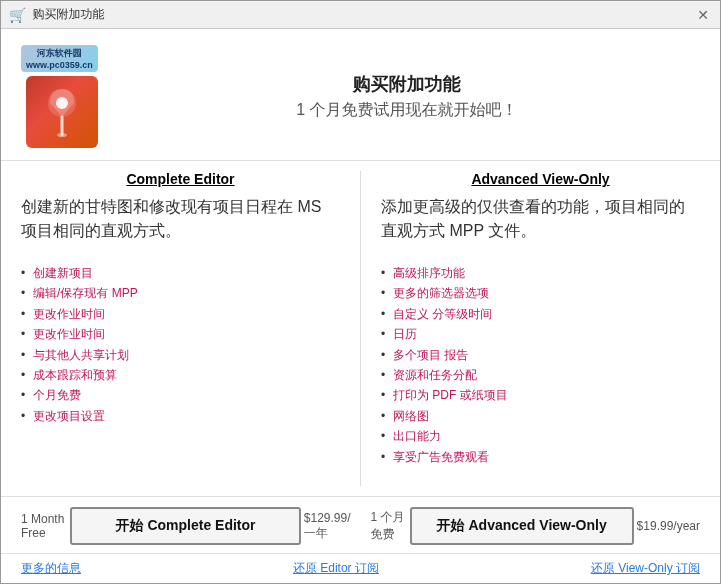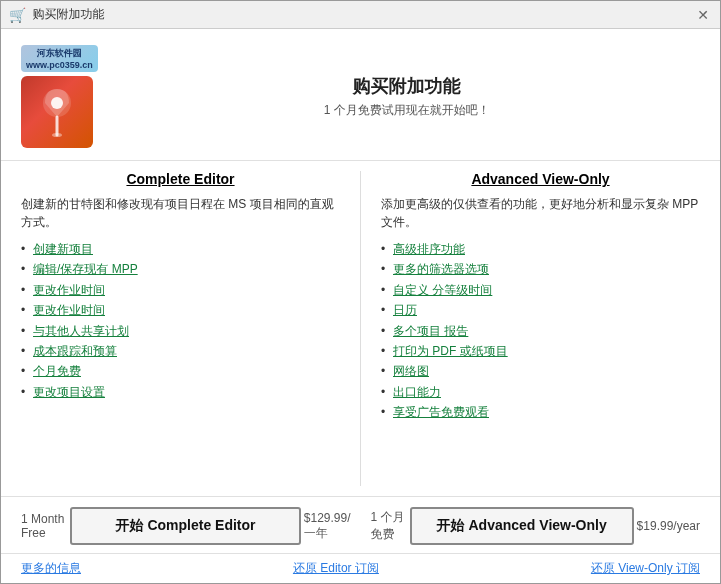--- a/index.html
+++ b/index.html
@@ -52,21 +52,21 @@
       display: flex;
       align-items: center;
       padding: 16px 20px 12px 20px;
       background: #fff;
       border-bottom: 1px solid #e0e0e0;
       gap: 16px;
     }
     .logo-area {
       display: flex;
       flex-direction: column;
-      align-items: flex-start;
+      align-items: flex-end;
       gap: 4px;
     }
     .logo-watermark {
       background: linear-gradient(135deg, #b0c4de 0%, #87ceeb 100%);
       border-radius: 4px;
       padding: 2px 5px;
       display: flex;
       flex-direction: column;
       align-items: center;
     }
@@ -94,21 +94,21 @@
       flex: 1;
       text-align: center;
     }
     .header-main-title {
       font-size: 18px;
       font-weight: bold;
       color: #222;
       margin-bottom: 4px;
     }
     .header-sub-title {
-      font-size: 12px;
+      font-size: 16px;
       color: #555;
     }
     
     .main {
       display: flex;
       flex: 1;
       padding: 10px 20px;
       gap: 20px;
     }
     .column {
@@ -118,37 +118,36 @@
     }
     .col-title {
       font-size: 14px;
       font-weight: bold;
       text-decoration: underline;
       color: #000;
       margin-bottom: 8px;
       text-align: center;
     }
     .col-desc {
-      font-size: 12px;
+      font-size: 16px;
       color: #333;
-      margin-bottom: 8px;
+      margin-bottom: 20px;
       line-height: 1.5;
     }
     .col-features {
       list-style: none;
       padding: 0;
       margin: 0;
     }
     .col-features li {
       font-size: 12px;
-      color: #15803d;
+      color: #be185d;
       line-height: 1.7;
       padding-left: 12px;
       position: relative;
-      text-decoration: underline;
     }
     .col-features li::before {
       content: "•";
       position: absolute;
       left: 0;
       color: #333;
     }
     .divider {
       width: 1px;
       background: #ddd;
@@ -252,27 +251,28 @@
         <li>成本跟踪和预算</li>
         <li>个月免费</li>
         <li>更改项目设置</li>
       </ul>
     </div>
 
     <div class="divider"></div>
 
     <div class="column">
       <div class="col-title">Advanced View-Only</div>
-      <div class="col-desc">添加更高级的仅供查看的功能，更好地分析和显示复杂 MPP 文件。</div>
+      <div class="col-desc">添加更高级的仅供查看的功能，项目相同的直观方式 MPP 文件。</div>
       <ul class="col-features">
         <li>高级排序功能</li>
         <li>更多的筛选器选项</li>
         <li>自定义 分等级时间</li>
         <li>日历</li>
         <li>多个项目 报告</li>
+        <li>资源和任务分配</li>
         <li>打印为 PDF 或纸项目</li>
         <li>网络图</li>
         <li>出口能力</li>
         <li>享受广告免费观看</li>
       </ul>
     </div>
   </div>
 
   <div class="bottom">
     <div class="bottom-col">

